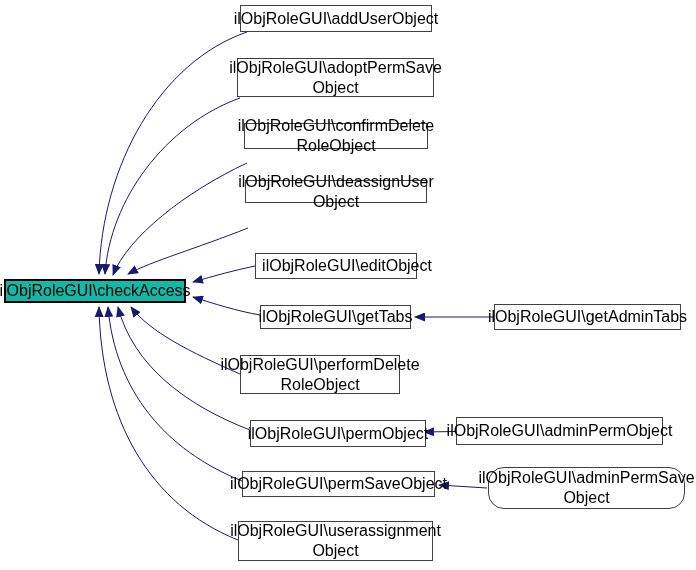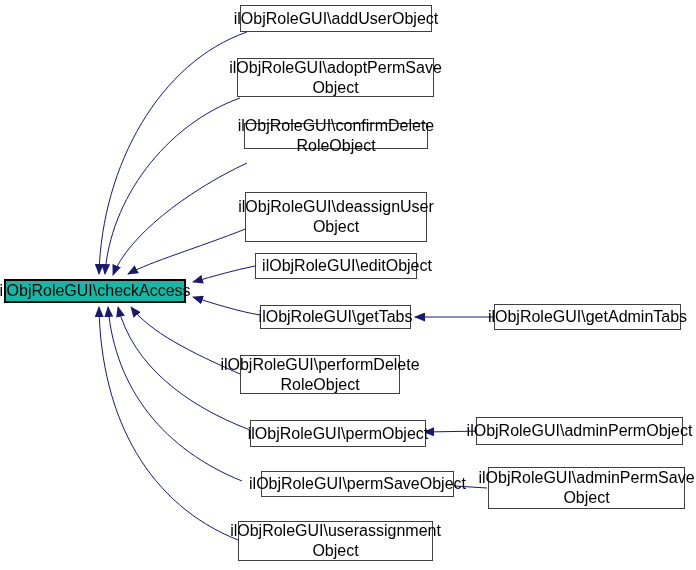--- a/index.html
+++ b/index.html
@@ -74,37 +74,37 @@
   <div class="node center" style="left:4px; top:279px; width:182px; height:24px;">ilObjRoleGUI\checkAccess</div>
 
   <div class="node" style="left:240px; top:5px; width:192px; height:27px;">ilObjRoleGUI\addUserObject</div>
 
   <div class="node" style="left:237px; top:58px; width:197px; height:39px;">ilObjRoleGUI\adoptPermSave
 Object</div>
 
   <div class="node" style="left:244px; top:123px; width:184px; height:26px;">ilObjRoleGUI\confirmDelete
 RoleObject</div>
 
-  <div class="node" style="left:245px; top:192px; width:182px; height:50px;">ilObjRoleGUI\deassignUser
+  <div class="node" style="left:245px; top:180px; width:182px; height:23px;">ilObjRoleGUI\deassignUser
 Object</div>
 
   <div class="node" style="left:255px; top:253px; width:162px; height:26px;padding-left:22px;">ilObjRoleGUI\editObject</div>
 
   <div class="node" style="left:260px; top:305px; width:151px; height:24px;">ilObjRoleGUI\getTabs</div>
 
   <div class="node" style="left:240px; top:355px; width:160px; height:39px;">ilObjRoleGUI\performDelete
 RoleObject</div>
 
   <div class="node" style="left:250px; top:420px; width:176px; height:27px;">ilObjRoleGUI\permObject</div>
 
-  <div class="node" style="left:242px; top:471px; width:193px; height:26px;margin-left:19px;">ilObjRoleGUI\permSaveObject</div>
+  <div class="node" style="left:242px; top:471px; width:193px; height:26px;">ilObjRoleGUI\permSaveObject</div>
 
   <div class="node" style="left:238px; top:521px; width:195px; height:40px;">ilObjRoleGUI\userassignment
 Object</div>
 
   <div class="node" style="left:494px; top:304px; width:187px; height:26px;">ilObjRoleGUI\getAdminTabs</div>
 
-  <div class="node" style="left:476px; top:417px; width:207px; height:28px;">ilObjRoleGUI\adminPermObject</div>
+  <div class="node" style="left:456px; top:417px; width:207px; height:28px;">ilObjRoleGUI\adminPermObject</div>
 
-  <div class="node" style="left:488px; top:467px; width:197px; height:42px;">ilObjRoleGUI\adminPermSave
+  <div class="node" style="left:488px; top:467px; width:197px; height:42px;border-radius:16px;">ilObjRoleGUI\adminPermSave
 Object</div>
 
 </div>
 
 </body></html>

